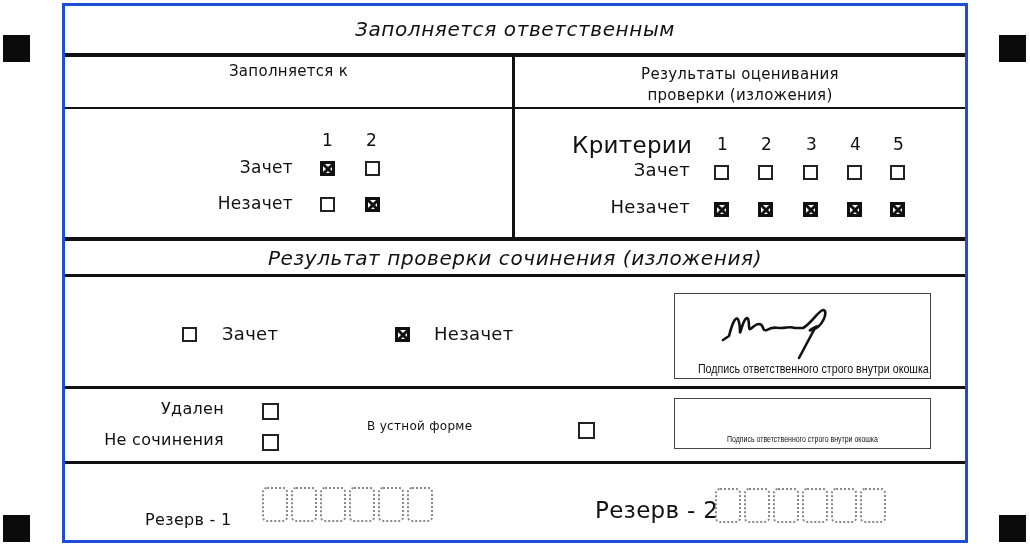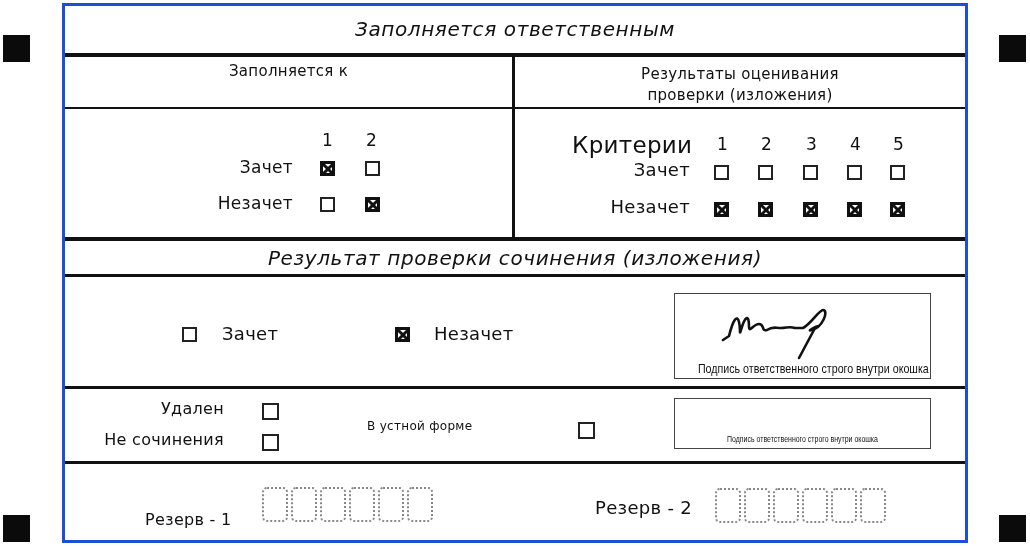--- a/index.html
+++ b/index.html
@@ -119,21 +119,21 @@
   <div class="txt" style="left:80px;top:490px;font-size:16px;margin-top:14px;">Резерв - 1</div>
   <div>
     <div class="dots" style="left:197px;top:481px;"></div>
     <div class="dots" style="left:226px;top:481px;"></div>
     <div class="dots" style="left:255px;top:481px;"></div>
     <div class="dots" style="left:284px;top:481px;"></div>
     <div class="dots" style="left:313px;top:481px;"></div>
     <div class="dots" style="left:342px;top:481px;"></div>
   </div>
 
-  <div class="txt" style="left:530px;top:491px;font-size:18px;">Резерв - 2</div>
+  <div class="txt" style="left:530px;top:491px;font-size:23px;">Резерв - 2</div>
   <div>
     <div class="dots" style="left:650px;top:482px;"></div>
     <div class="dots" style="left:679px;top:482px;"></div>
     <div class="dots" style="left:708px;top:482px;"></div>
     <div class="dots" style="left:737px;top:482px;"></div>
     <div class="dots" style="left:766px;top:482px;"></div>
     <div class="dots" style="left:795px;top:482px;"></div>
   </div>
 </div>
 

